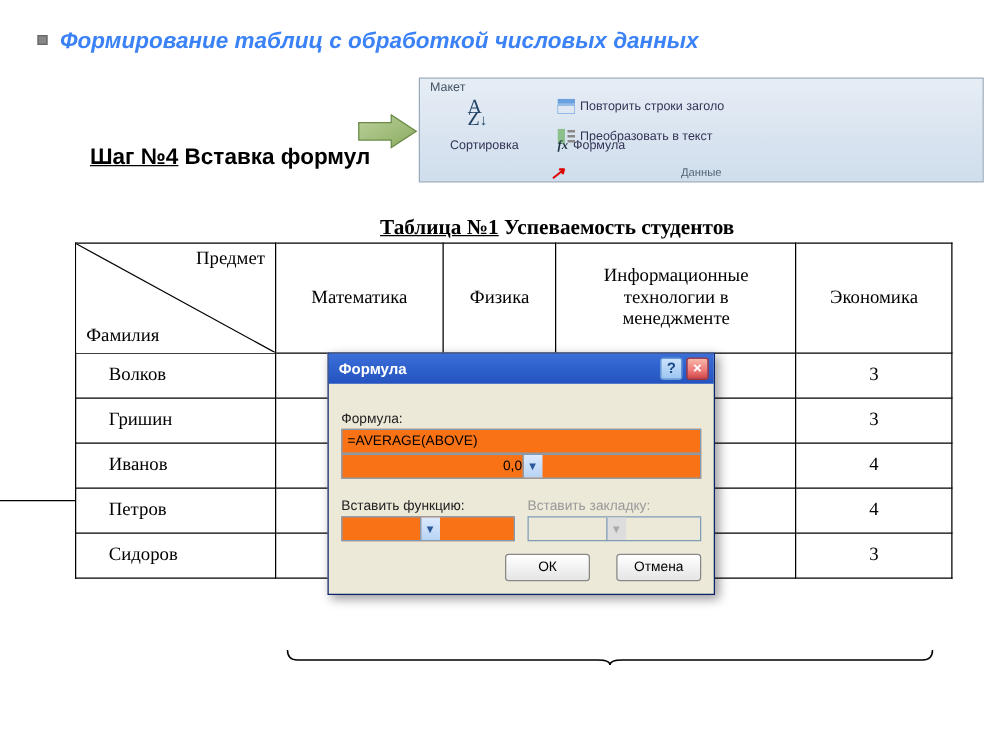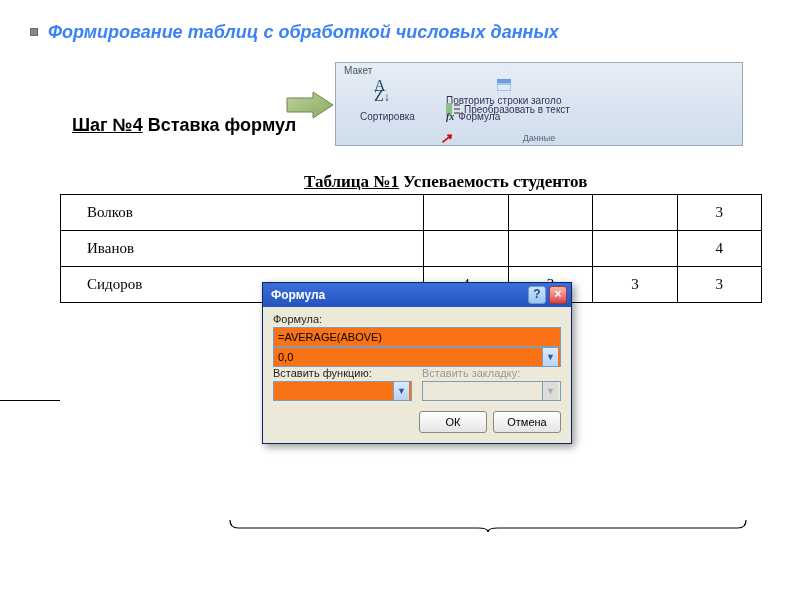--- a/index.html
+++ b/index.html
@@ -43,21 +43,21 @@
     top: 90px;
     left: 285px;
     width: 50px;
     height: 30px;
   }
   .arrow svg { width: 100%; height: 100%; }
   .ribbon-frag {
     position: absolute;
     top: 62px;
     left: 335px;
-    width: 408px;
+    width: 452px;
     height: 84px;
     background: linear-gradient(#e6edf5, #cfddec);
     border: 1px solid #9ab;
     font-size: 10px;
     color: #335;
   }
   .ribbon-frag .tab {
     position: absolute; top: 2px; left: 8px;
     font-size: 10px; color: #456;
   }
@@ -169,32 +169,32 @@
     line-height: 14px;
     text-align: center;
     margin-left: 3px;
   }
   .dlg .tbtn.help {
     background: linear-gradient(#cde3fb,#9cc5f0);
     border-color: #6a9cd6;
     color: #1a4c8c;
   }
   .dlg .body { padding: 6px 10px 10px; }
-  .dlg label { display:block; margin: 0 0 2px; color: #222; }
+  .dlg label { display:block; margin: 16px 0 2px; color: #222; }
   .dlg label.disabled { color: #999; }
   .dlg input[type=text], .dlg .combo {
     width: 100%;
     height: 20px;
     border: 1px solid #7f9db9;
     background: #f97316;
     padding: 1px 4px;
     font-size: 11px;
   }
   .dlg .combo {
-    display: flex; align-items: center; justify-content: space-between;
+    display: flex; align-items: center; justify-content: center;
     padding-right: 2px;
   }
   .dlg .combo .arrowbtn {
     width: 16px; height: 18px;
     background: linear-gradient(#dbeafe,#b7d3f3);
     border-left: 1px solid #7f9db9;
     display: flex; align-items: center; justify-content: center;
     color: #2a5a9a;
     font-size: 9px;
   }
@@ -204,20 +204,21 @@
   .dlg .row2 > div { flex:1; }
   .dlg .btnrow {
     display:flex; justify-content:flex-end; gap:6px; margin-top:10px;
   }
   .dlg button.std {
     background: linear-gradient(#fff,#e5e5e5);
     border: 1px solid #888;
     border-radius: 3px;
     width: 68px; height: 22px;
     font-size: 11px;
+    margin-left: 15px;
   }
   
   .brace {
     position: absolute;
     top: 518px;
     left: 228px;
     width: 520px;
     height: 14px;
   }
 </style>
@@ -241,21 +242,21 @@
     </defs>
     <polygon points="2,8 28,8 28,2 48,15 28,28 28,22 2,22" fill="url(#g1)" stroke="#6a8a46"></polygon>
   </svg>
 </div>
 
 <div class="ribbon-frag">
   <div class="tab">Макет</div>
   <div class="az">A<br>Z<span style="font-size:12px;">↓</span></div>
   <div class="sort-label">Сортировка</div>
 
-  <div class="item" style="top:16px; left:110px;flex-direction:column;">
+  <div class="item" style="top:16px; left:110px;">
     <span class="ico">
       <svg viewBox="0 0 14 12">
           <rect x="0" y="0" width="14" height="4" fill="#6aa0e0"></rect>
           <rect x="0" y="5" width="14" height="7" fill="none" stroke="#6aa0e0"></rect>
         </svg>
     </span>
     <span>Повторить строки заголо</span>
   </div>
   <div class="item" style="top:40px; left:110px;">
     <span class="ico">
@@ -276,29 +277,58 @@
 </div>
 
 <div class="red-arrow">↗</div>
 
 <div class="table-title">
   <b><u>Таблица №1</u></b><b> Успеваемость студентов</b>
 </div>
 
 <table class="grades">
   <tbody>
+      <tr>
+    <th class="diag">
+      <svg>
+            <line x1="0" y1="0" x2="100%" y2="100%" stroke="#000" stroke-width="1"></line>
+          </svg>
+      <span class="top-r">Предмет</span>
+      <span class="bot-l">Фамилия</span>
+    </th>
+    <th>Математика</th>
+    <th>Физика</th>
+    <th style="white-space:pre-line;">Информационные
+технологии в
+менеджменте</th>
+    <th>Экономика</th>
+  </tr>
   <tr>
     <td class="left">Волков</td>
     <td></td>
     <td></td>
     <td></td>
     <td>3</td>
   </tr>
   <tr>
+    <td class="left">Гришин</td>
+    <td></td>
+    <td></td>
+    <td></td>
+    <td>3</td>
+  </tr>
+  <tr>
     <td class="left">Иванов</td>
+    <td></td>
+    <td></td>
+    <td></td>
+    <td>4</td>
+  </tr>
+  <tr>
+    <td class="left">Петров</td>
     <td></td>
     <td></td>
     <td></td>
     <td>4</td>
   </tr>
   <tr>
     <td class="left">Сидоров</td>
     <td>4</td>
     <td>3</td>
     <td>3</td>

